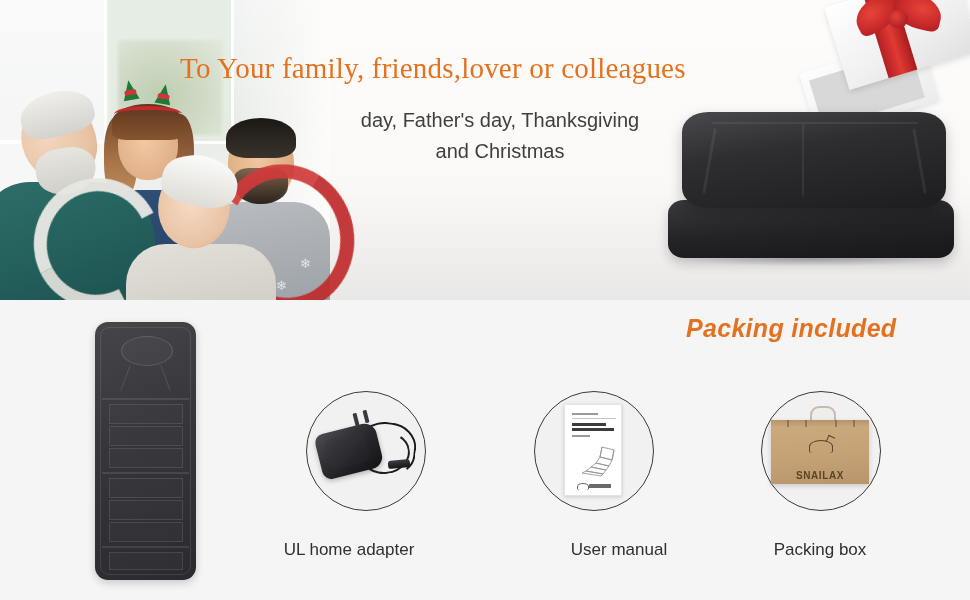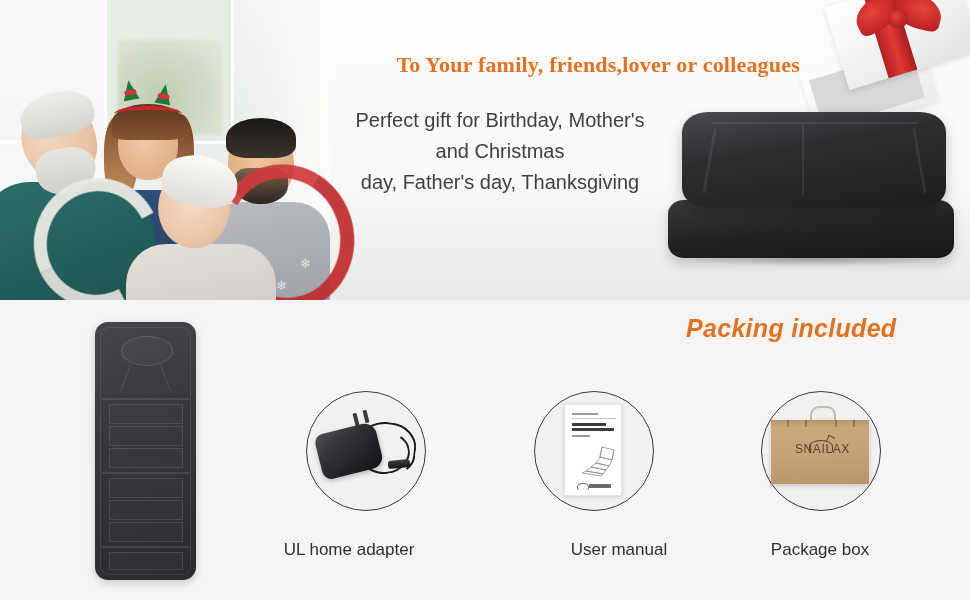--- a/index.html
+++ b/index.html
@@ -186,24 +186,24 @@
     opacity: .92;
   }
   .snowflake {
     position: absolute; color: #e8eaec; font-size: 13px; opacity: .9;
   }
 
   
   .hero-headline {
     position: absolute;
     left: 180px; top: 52px; width: 620px;
-    text-align: right;
+    text-align: left;
     font-family: "Liberation Serif", serif;
-    font-weight: bold;
-    font-size: 22px;
+    font-weight: normal;
+    font-size: 29px;
     letter-spacing: .2px;
     color: #e4711f;
     white-space: nowrap;
   }
   .hero-sub {
     position: absolute;
     left: 300px; top: 105px; width: 400px;
     text-align: center;
     font-size: 20px;
     line-height: 31px;
@@ -450,24 +450,24 @@
     border-bottom: none;
     border-radius: 60% 60% 20% 20%;
   }
   .pb-logo-eye {
     position: absolute; left: 56px; top: 22px; width: 6px; height: 6px;
     border-left: 1.4px solid #5a4326;
     border-top: 1.4px solid #5a4326;
     transform: rotate(25deg);
   }
   .pb-logo-text {
-    position: absolute; left: 24px; top: 28px; width: 50px;
+    position: absolute; left: 24px; top: 56px; width: 50px;
     text-align: center;
-    font-size: 12px;
-    font-weight: normal;
+    font-size: 10px;
+    font-weight: bold;
     letter-spacing: .6px;
     color: #5a4326;
   }
 </style>
 </head>
 <body>
 
 <div id="page">
 
   <div class="hero">
@@ -507,23 +507,22 @@
 
       <div class="gm-body"></div>
       <div class="gm-head"></div>
       <div class="gm-hair"></div>
 
     </div>
 
     <div class="hero-headline">To Your family, friends,lover or colleagues</div>
 
     <div class="hero-sub">
-      <div>Perfect gift for Birthday, Mother's</div>
+      <div>day, Father's day, Thanksgiving</div>
       <div>and Christmas</div>
-      <div>day, Father's day, Thanksgiving</div>
     </div>
 
     <div class="giftbox">
       <div class="gb-base"></div>
       <div class="gb-base-inner"></div>
       <div class="gb-lid"></div>
       <div class="gb-ribbon-a"></div>
       <div class="gb-bow-l"></div>
       <div class="gb-bow-r"></div>
       <div class="gb-bow-knot"></div>
@@ -603,15 +602,15 @@
     <div class="pb-body"></div>
     <div class="pb-flap"></div>
     <div class="pb-tick" style="left:16px;"></div>
     <div class="pb-tick" style="left:34px;"></div>
     <div class="pb-tick" style="left:64px;"></div>
     <div class="pb-tick" style="left:82px;"></div>
     <div class="pb-logo-snail"></div>
     <div class="pb-logo-eye"></div>
     <div class="pb-logo-text">SNAILAX</div>
   </div>
-  <div class="pkg-caption cap3">Package box</div>
+  <div class="pkg-caption cap3">Packing box</div>
 
 </div>
 
 </body></html>

